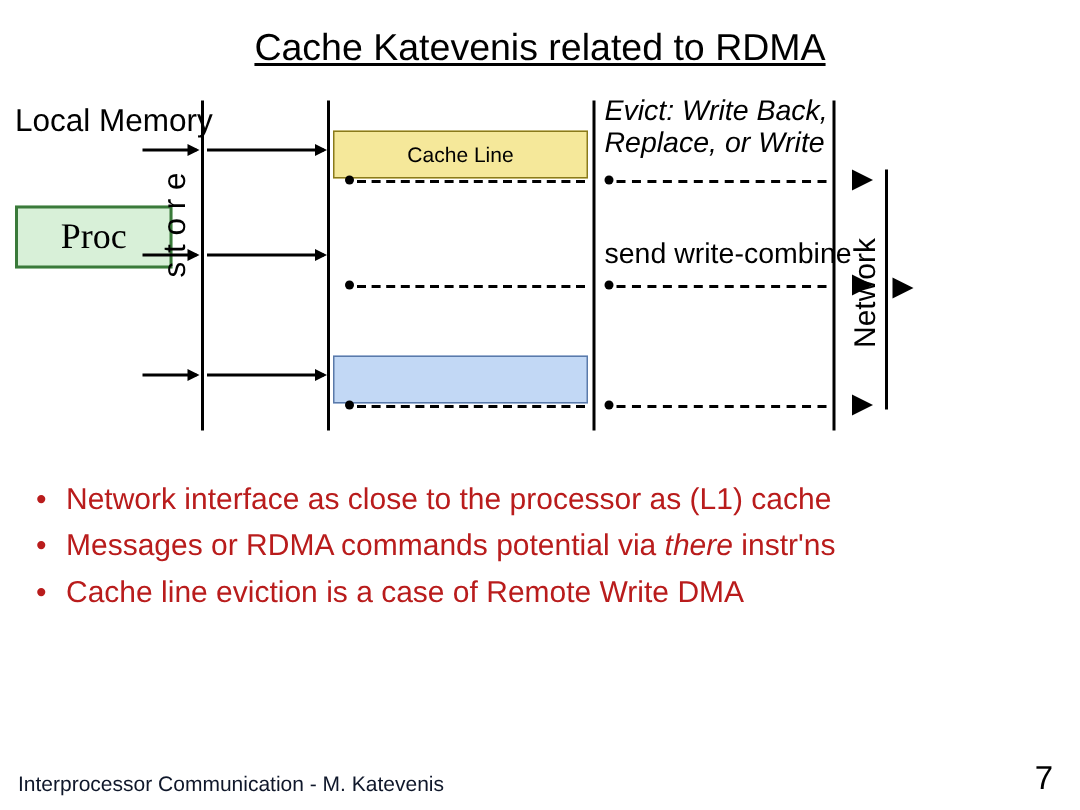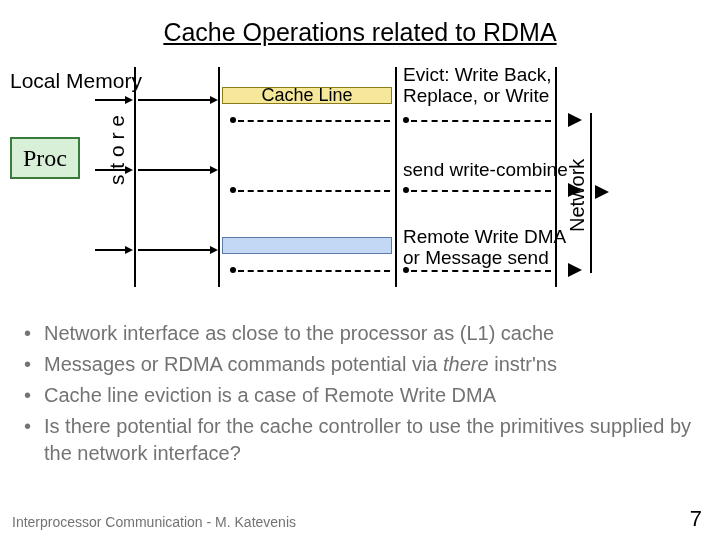--- a/index.html
+++ b/index.html
@@ -29,21 +29,21 @@
     left: 10px;
     top: 12px;
     font-size: 21px;
     font-family: Arial, sans-serif;
     color: #000;
   }
   .proc-box {
     position: absolute;
     left: 10px;
     top: 80px;
-    width: 70px;
+    width: 105px;
     height: 42px;
     border: 2px solid #3a7a3a;
     background: #d8f0d8;
     display: flex;
     align-items: center;
     justify-content: center;
     font-size: 24px;
     font-family: Georgia, serif;
     color: #000;
   }
@@ -75,43 +75,43 @@
     font-family: Arial, sans-serif;
     color: #000;
     transform: rotate(-90deg);
     transform-origin: left top;
   }
 
   .row-box {
     position: absolute;
     border: 1.5px solid #8a7a1a;
     background: #f5e89a;
-    height: 17px;
+    height: 32px;
     width: 170px;
     left: 222px;
     display: flex;
     align-items: center;
     justify-content: center;
-    font-size: 18px;
+    font-size: 14px;
     font-family: Arial, sans-serif;
     color: #000;
   }
   .row-box.r1 { top: 30px; }
   .row-box.r2 { top: 100px; }
   .row-box.r3 { top: 180px; background: #c2d8f5; border-color: #5a7aaa; width: 170px; }
 
   .right-label {
     position: absolute;
     left: 403px;
     font-size: 19px;
     font-family: Arial, sans-serif;
     color: #000;
     line-height: 1.1;
   }
-  .right-label.r1 { top: 8px; }
+  .right-label.r1 { top: 8px; font-style: italic; }
   .right-label.r2 { top: 82px; }
   .right-label.r3 { top: 170px; }
 
   .harrow {
     position: absolute;
     height: 2px;
     background: #000;
   }
   .harrow::after {
     content: "";
@@ -142,21 +142,21 @@
     border-top: 7px solid transparent;
     border-bottom: 7px solid transparent;
   }
 
   .bullets {
     position: absolute;
     left: 24px;
     top: 320px;
     width: 670px;
     font-size: 20px;
-    color: #737373;
+    color: #b91c1c;
     line-height: 1.35;
   }
   .bullets li {
     list-style: none;
     position: relative;
     padding-left: 20px;
     margin-bottom: 4px;
   }
   .bullets li::before {
     content: "•";
@@ -164,34 +164,34 @@
     left: 0;
     top: 0;
   }
   .italic { font-style: italic; }
 
   .footer-left {
     position: absolute;
     left: 12px;
     bottom: 10px;
     font-size: 14px;
-    color: #737373;
+    color: #0f172a;
   }
   .footer-right {
     position: absolute;
     right: 18px;
     bottom: 8px;
     font-size: 22px;
     color: #000;
   }
 </style>
 </head>
 <body>
 
-<div class="title">Cache Operations related to RDMA</div>
+<div class="title">Cache Katevenis related to RDMA</div>
 
 <div class="diagram">
 
   <div class="local-mem-label">Local Memory</div>
 
   <div class="proc-box">Proc</div>
 
   <div class="store-label">s t o r e</div>
 
   <div class="vline left1"></div>
@@ -213,24 +213,20 @@
   <div class="row-box r3"></div>
 
   <div class="right-label r1">
     <span>Evict: Write Back,</span><br>
     <span>Replace, or Write</span>
   </div>
   <div class="right-label r2">
     <br>
     <span>send write-combine</span>
   </div>
-  <div class="right-label r3">
-    <span>Remote Write DMA</span><br>
-    <span>or Message send</span>
-  </div>
 
   <div class="dot" style="left:230px; top:60px;"></div>
   <div class="dash-line" style="left:238px; top:63px; width:152px;"></div>
   <div class="dot" style="left:403px; top:60px;"></div>
   <div class="dash-line" style="left:411px; top:63px; width:140px;"></div>
   <div class="big-arrow" style="left:568px; top:56px;"></div>
 
   <div class="dot" style="left:230px; top:130px;"></div>
   <div class="dash-line" style="left:238px; top:133px; width:152px;"></div>
   <div class="dot" style="left:403px; top:130px;"></div>
@@ -245,17 +241,16 @@
 
   <div style="position:absolute; left:590px; top:56px; width:2px; height:160px; background:#000;"></div>
   <div class="big-arrow" style="left:595px; top:128px;"></div>
 
 </div>
 
 <ul class="bullets">
   <li><span>Network interface as close to the processor as (L1) cache</span></li>
   <li><span>Messages or RDMA commands potential via </span><span class="italic">there</span><span> instr'ns</span></li>
   <li><span>Cache line eviction is a case of Remote Write DMA</span></li>
-  <li><span>Is there potential for the cache controller to use the primitives supplied by the network interface?</span></li>
 </ul>
 
 <div class="footer-left">Interprocessor Communication - M. Katevenis</div>
 <div class="footer-right">7</div>
 
 </body></html>

